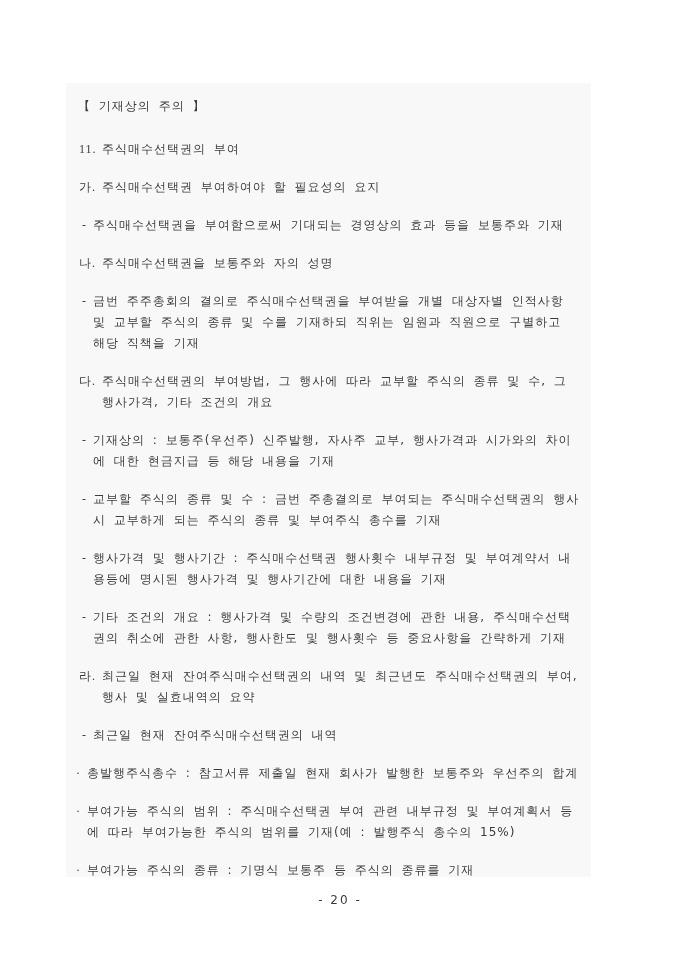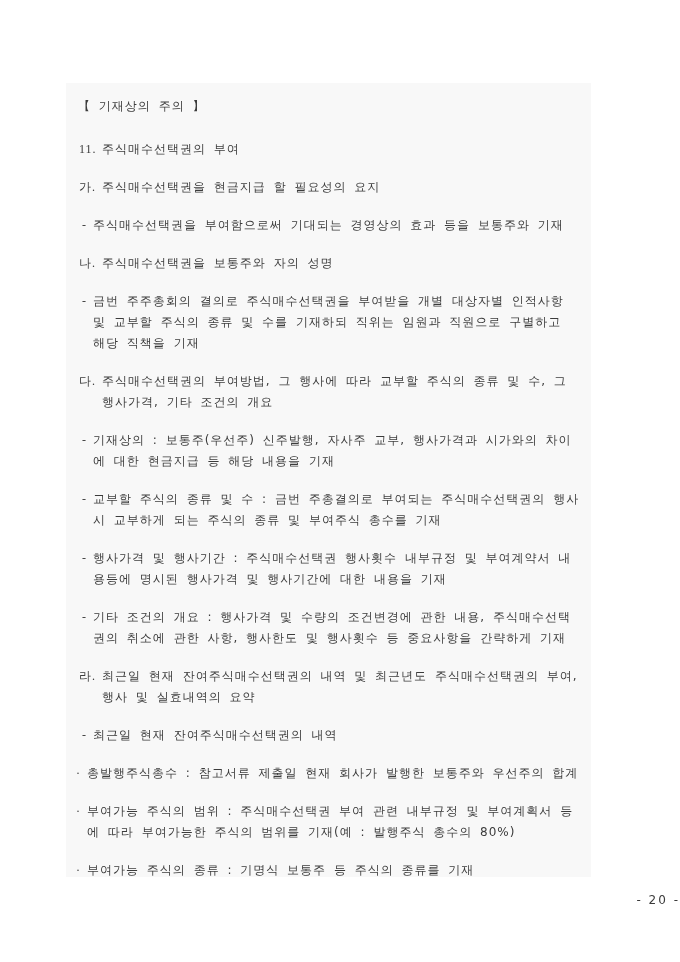--- a/index.html
+++ b/index.html
@@ -37,42 +37,42 @@
   .sub     { padding-left: 6px; }
   .section .marker, .sub .marker { width: 23px; }
   .dash { padding-left: 9px; }
   .dash .marker { width: 11px; }
   .dot  { padding-left: 3px; }
   .dot .marker { width: 11px; }
   .page-number {
     position: absolute;
     left: 0; top: 893px;
     width: 680px;
-    text-align: right;
+    text-align: center;
     color: #3b3b3b;
     font-size: 12px;
     letter-spacing: 2px;
   }
 </style>
 </head>
 <body>
 
 <div class="page">
   <div class="content" id="content-box">
     <div class="block title">
       <span class="btext">【 기재상의 주의 】</span>
     </div>
 
   <div class="block section">
         <span class="marker">11.</span>
         <span class="btext">주식매수선택권의 부여</span>
       </div>
       <div class="block sub">
         <span class="marker">가.</span>
-        <span class="btext">주식매수선택권을 현금지급 할 필요성의 요지</span>
+        <span class="btext">주식매수선택권 부여하여야 할 필요성의 요지</span>
       </div>
       <div class="block dash">
         <span class="marker">-</span>
         <span class="btext">주식매수선택권을 부여함으로써 기대되는 경영상의 효과 등을 보통주와 기재</span>
       </div>
       <div class="block sub">
         <span class="marker">나.</span>
         <span class="btext">주식매수선택권을 보통주와 자의 성명</span>
       </div>
       <div class="block dash">
@@ -106,21 +106,21 @@
       <div class="block dash">
         <span class="marker">-</span>
         <span class="btext">최근일 현재 잔여주식매수선택권의 내역</span>
       </div>
       <div class="block dot">
         <span class="marker">·</span>
         <span class="btext">총발행주식총수 : 참고서류 제출일 현재 회사가 발행한 보통주와 우선주의 합계</span>
       </div>
       <div class="block dot">
         <span class="marker">·</span>
-        <span class="btext">부여가능 주식의 범위 : 주식매수선택권 부여 관련 내부규정 및 부여계획서 등에 따라 부여가능한 주식의 범위를 기재(예 : 발행주식 총수의 80%)</span>
+        <span class="btext">부여가능 주식의 범위 : 주식매수선택권 부여 관련 내부규정 및 부여계획서 등에 따라 부여가능한 주식의 범위를 기재(예 : 발행주식 총수의 15%)</span>
       </div>
       <div class="block dot">
         <span class="marker">·</span>
         <span class="btext">부여가능 주식의 종류 : 기명식 보통주 등 주식의 종류를 기재</span>
       </div>
     </div>
   <div class="page-number">- 20 -</div>
 </div>
 
 </body></html>

